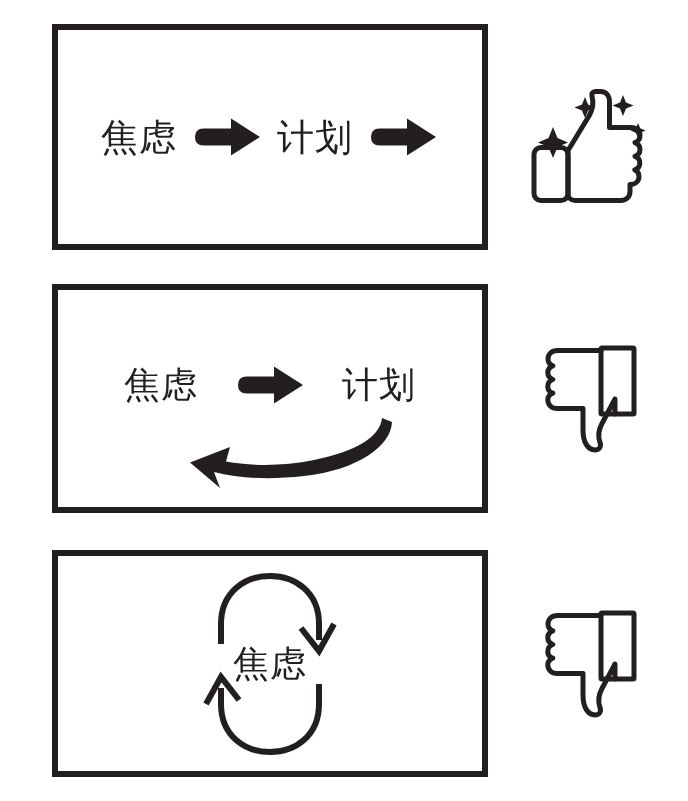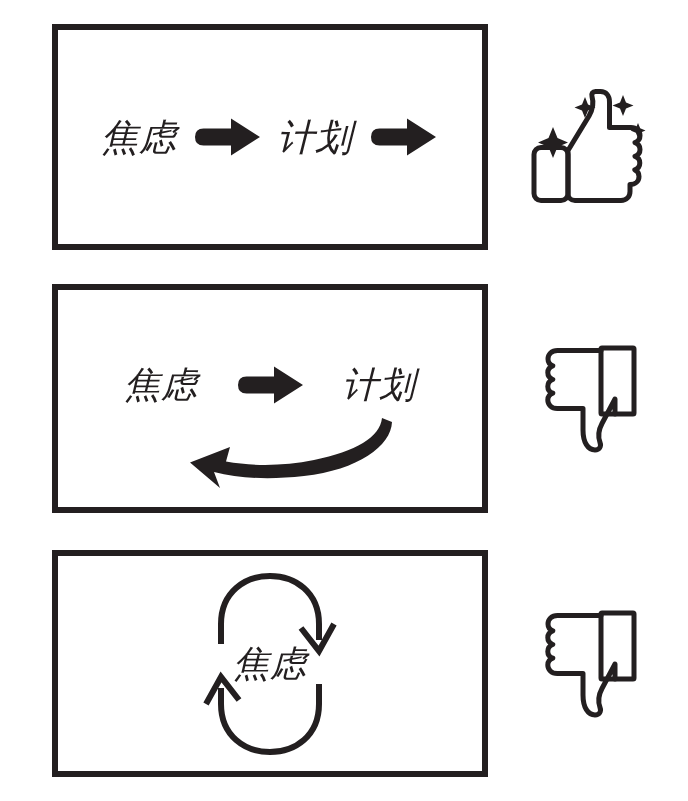--- a/index.html
+++ b/index.html
@@ -13,21 +13,20 @@
     position: relative;
     font-family: "Liberation Sans", "DejaVu Sans", sans-serif;
     overflow: hidden;
   }
 
   .stage {
     position: absolute;
     left: 0; top: 0;
     width: 688px;
     height: 609px;
-    font-style: italic;
   }
 
   .row {
     position: absolute;
     left: 0;
     width: 688px;
     display: flex;
     flex-direction: row;
     align-items: center;
   }

